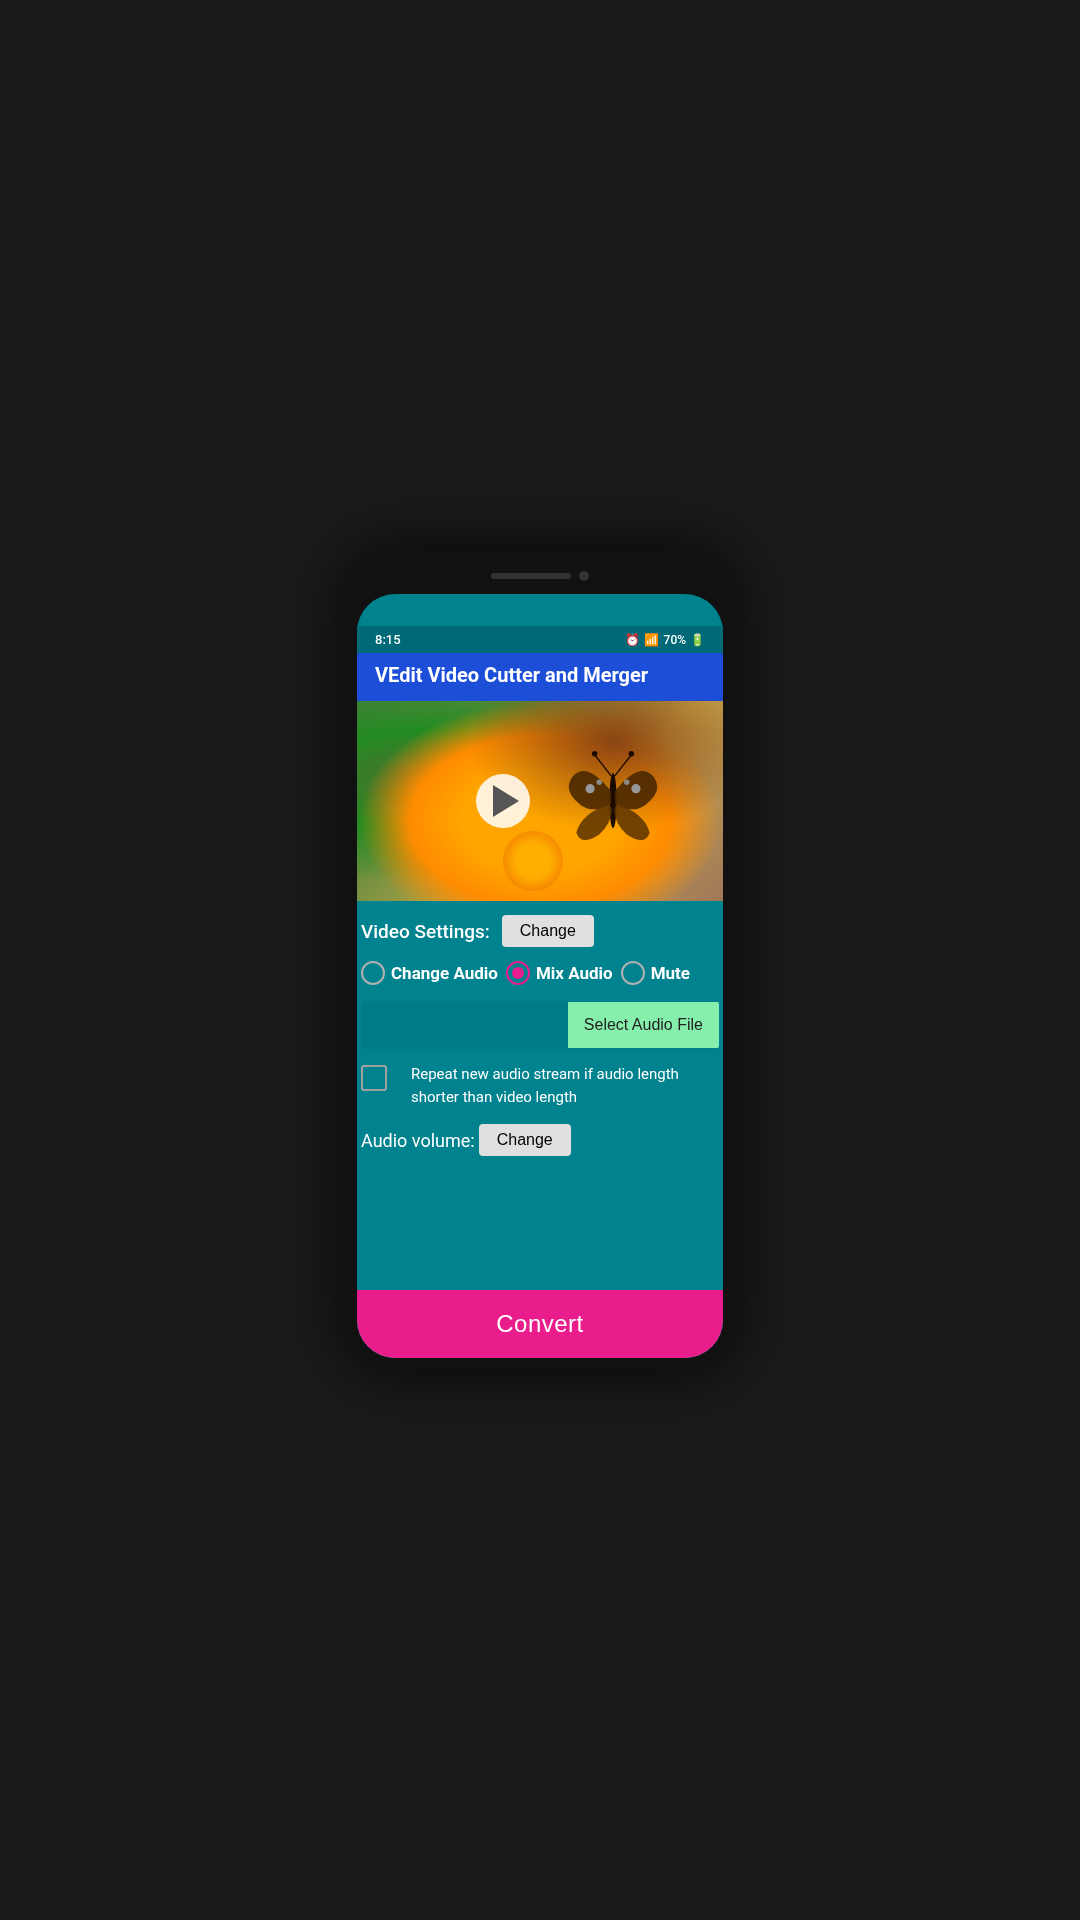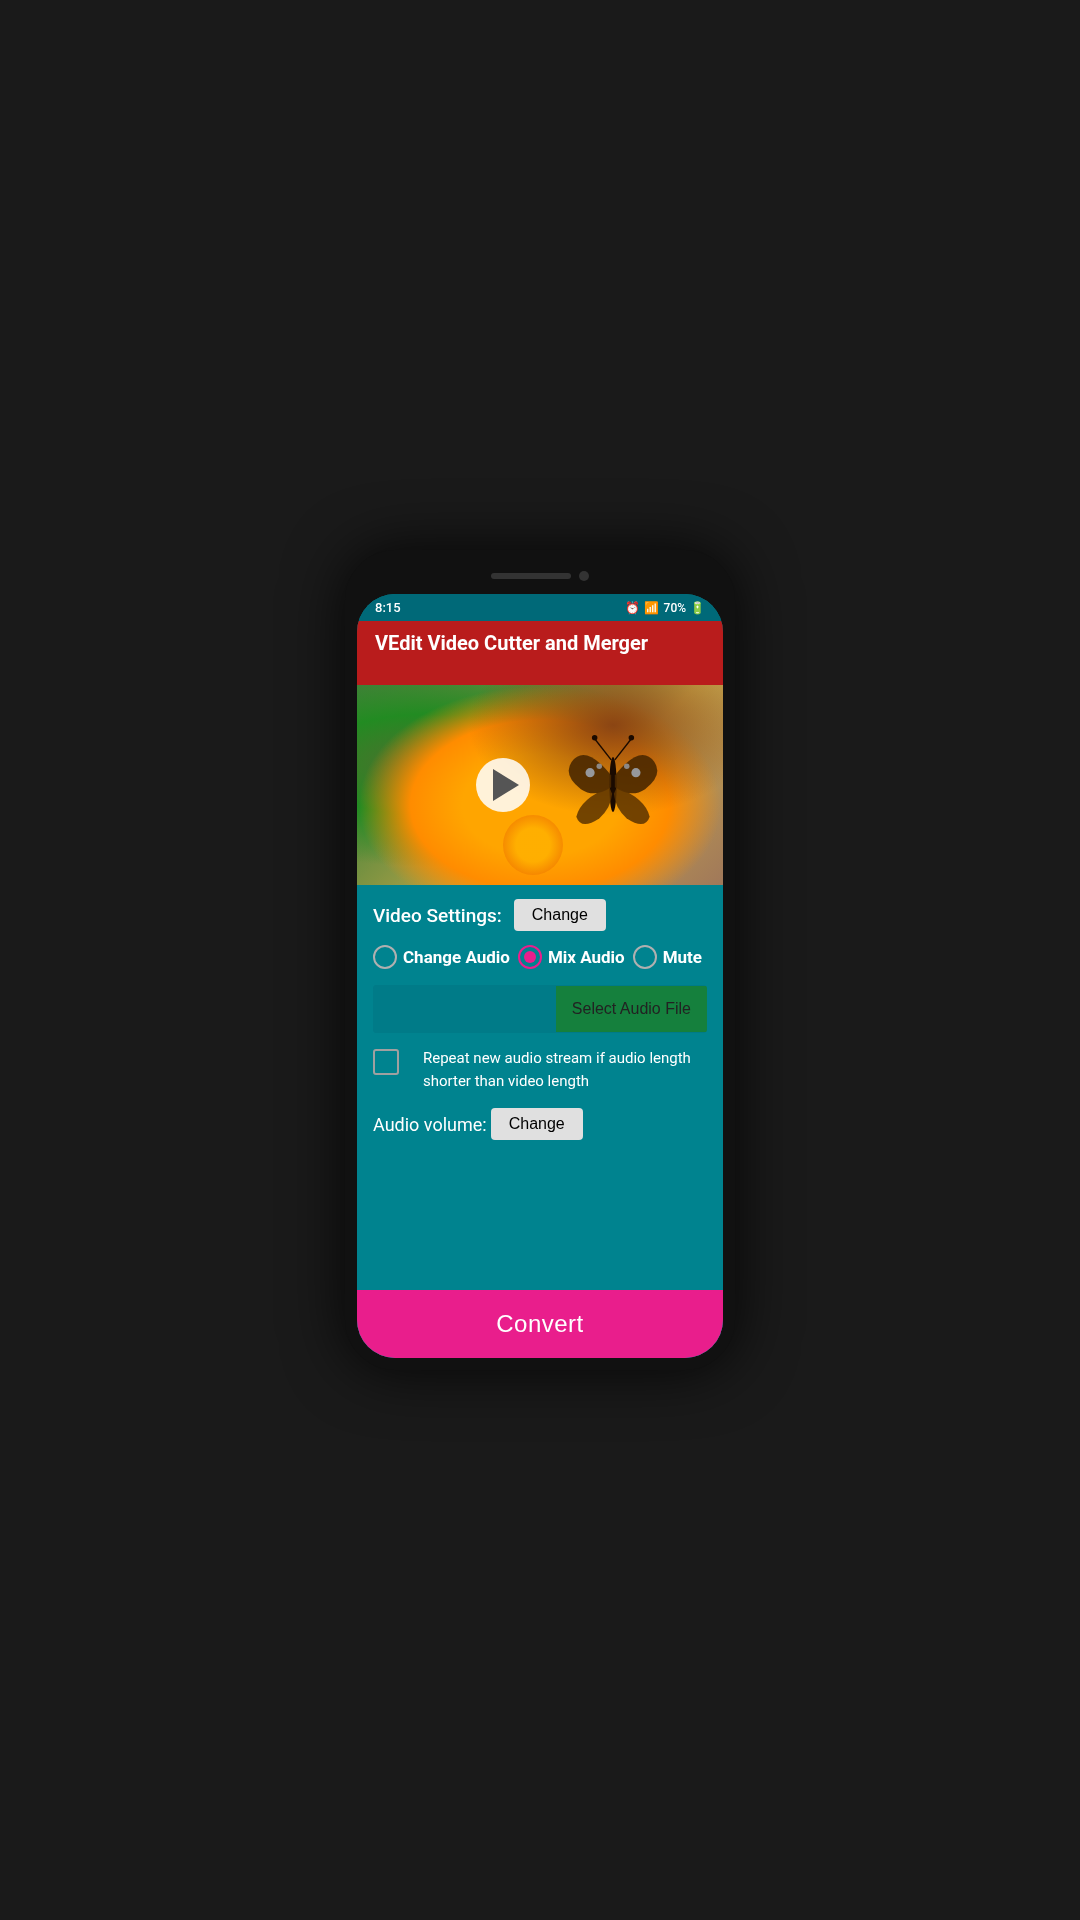--- a/index.html
+++ b/index.html
@@ -60,32 +60,33 @@
 
     .status-bar {
       background: #006978;
       display: flex;
       justify-content: space-between;
       align-items: center;
       padding: 6px 18px;
       color: white;
       font-size: 13px;
       font-weight: 500;
+      margin-top: 32px;
     }
 
     .status-right {
       display: flex;
       align-items: center;
       gap: 4px;
       font-size: 12px;
     }
 
     .top-bar {
-      background: #b91c1c;
-      padding: 10px 18px 30px;
+      background: #1d4ed8;
+      padding: 10px 18px 14px;
     }
 
     .app-title {
       color: white;
       font-size: 20px;
       font-weight: bold;
     }
 
     .content-area {
       flex: 1;
@@ -143,21 +144,21 @@
     .play-triangle {
       width: 0;
       height: 0;
       border-top: 16px solid transparent;
       border-bottom: 16px solid transparent;
       border-left: 26px solid #555;
       margin-left: 5px;
     }
 
     .settings-area {
-      padding: 14px 16px;
+      padding: 14px 4px;
       flex: 1;
     }
 
     .video-settings-row {
       display: flex;
       align-items: center;
       gap: 12px;
       margin-bottom: 14px;
     }
 
@@ -231,21 +232,21 @@
       overflow: hidden;
     }
 
     .audio-input-area {
       flex: 1;
       height: 48px;
       background: #007b88;
     }
 
     .select-audio-btn {
-      background: #15803d;
+      background: #86efac;
       border: none;
       padding: 14px 16px;
       font-size: 16px;
       color: #222;
       cursor: pointer;
       white-space: nowrap;
     }
 
     .repeat-row {
       display: flex;

